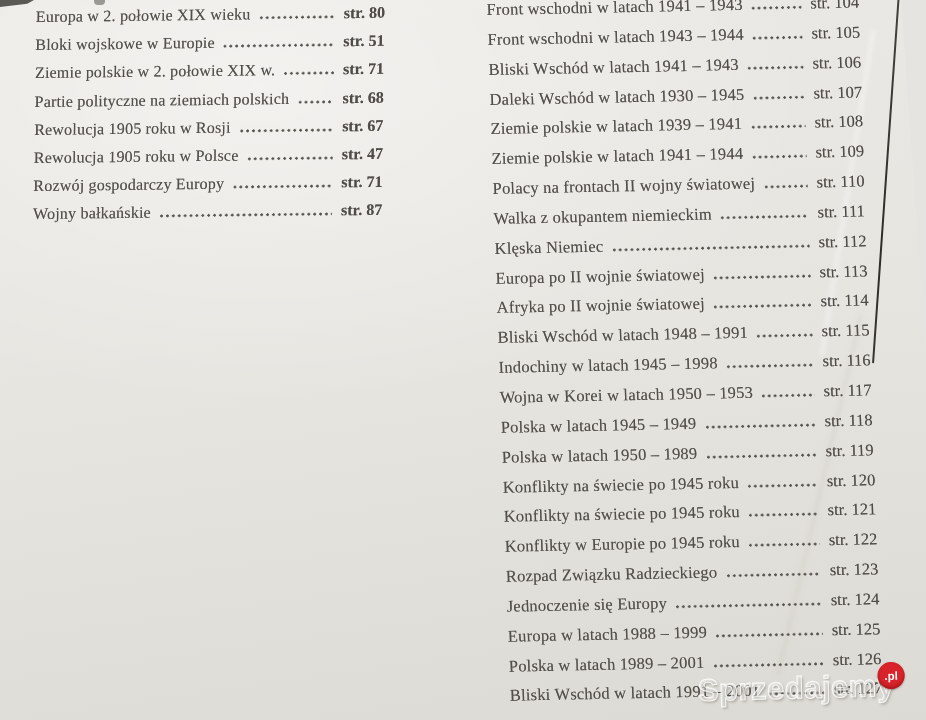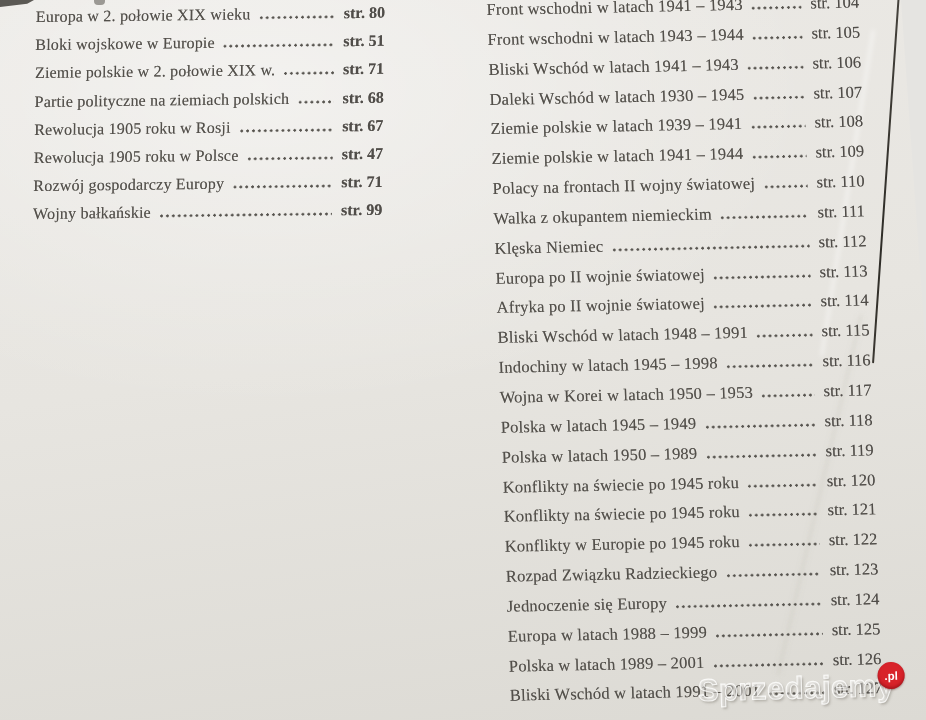--- a/index.html
+++ b/index.html
@@ -142,21 +142,21 @@
         <span class="ref">str. 47</span>
       </div>
       <div class="row">
         <span class="label">Rozwój gospodarczy Europy</span>
         <span class="leader"></span>
         <span class="ref">str. 71</span>
       </div>
       <div class="row">
         <span class="label">Wojny bałkańskie</span>
         <span class="leader"></span>
-        <span class="ref">str. 99</span>
+        <span class="ref">str. 87</span>
       </div>
     </div>
   <div class="col col-right">
       <div class="row">
         <span class="label">Front wschodni w latach 1941 – 1943</span>
         <span class="leader"></span>
         <span class="ref">str. 104</span>
       </div>
       <div class="row">
         <span class="label">Front wschodni w latach 1943 – 1944</span>

